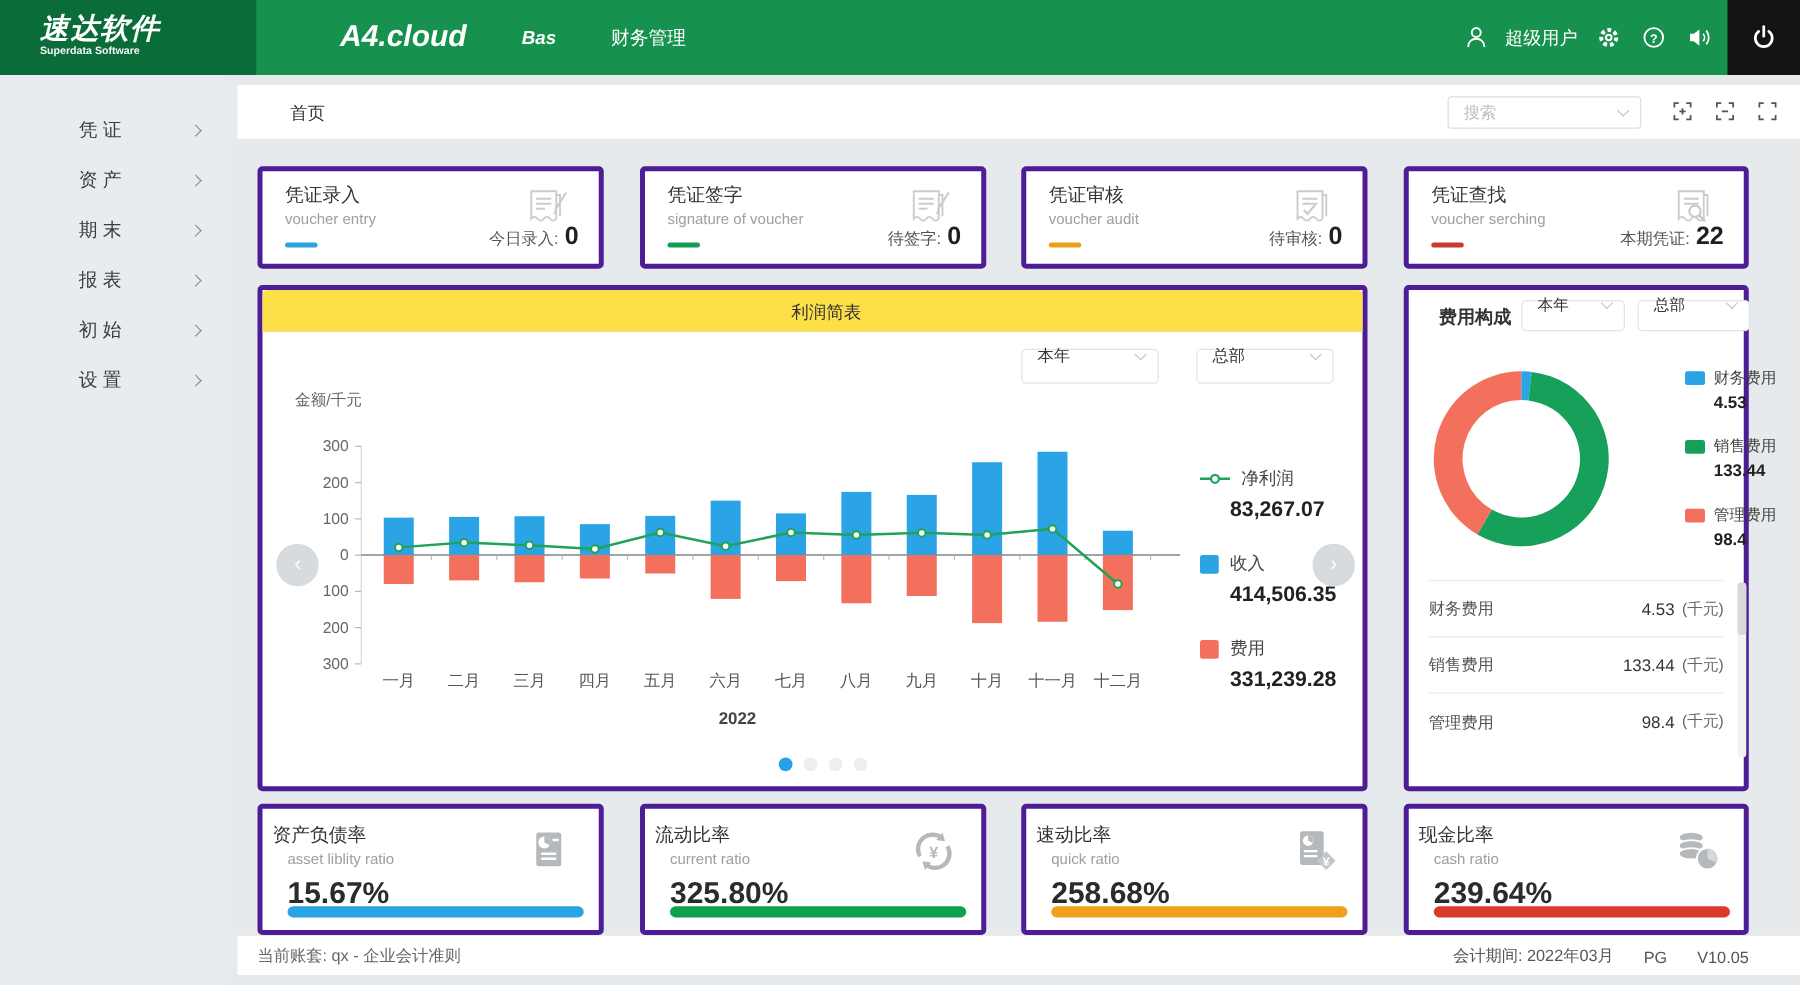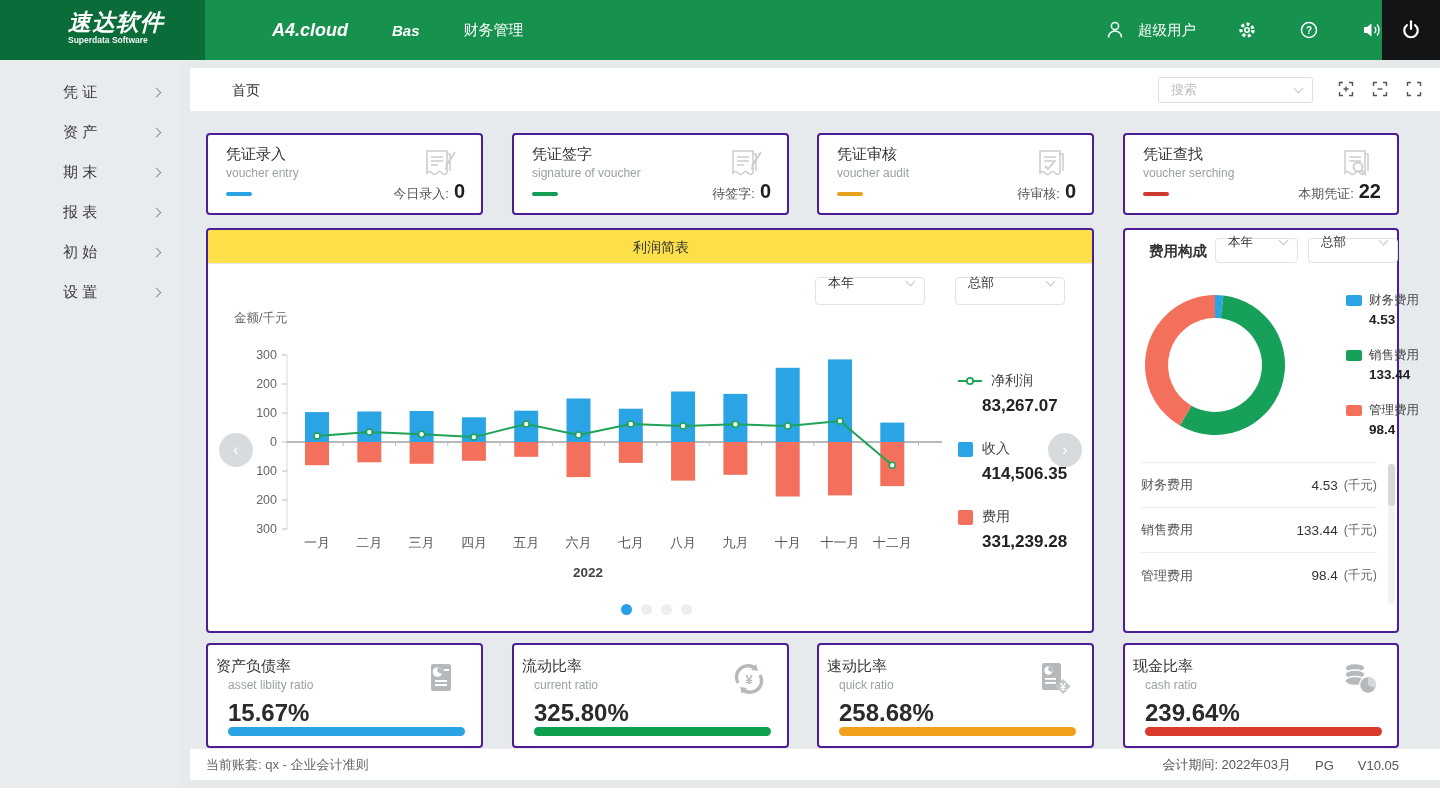--- a/index.html
+++ b/index.html
@@ -1,48 +1,48 @@
 <!DOCTYPE html>
 <html><head>
 <meta charset="utf-8">
 <style>
   * { margin:0; padding:0; box-sizing:border-box; }
   body { font-family:"Liberation Sans","DejaVu Sans",sans-serif; }
   .page { position:relative; width:1440px; height:788px; background:#e7eaed; overflow:hidden; }
 
   
   .header { position:absolute; left:0; top:0; width:1440px; height:60px; background:#16914e; display:flex; align-items:center; }
-  .logo { position:absolute; left:0; top:0; width:205px; height:60px; background:#0a6c38; color:#fff; padding-left:68px; padding-top:9px; }
+  .logo { position:absolute; left:0; top:0; width:205px; height:60px; background:#0a6c38; color:#fff; padding-left:32px; padding-top:9px; }
   .logo-title { font-size:23px; font-weight:bold; font-style:italic; letter-spacing:1px; line-height:26px; }
   .logo-sub { font-size:8.5px; font-weight:bold; opacity:.95; }
   .hnav { position:absolute; left:272px; top:0; height:60px; display:flex; align-items:center; gap:44px; color:#fff; }
-  .hnav .n0 { font-size:18px; font-weight:bold; font-style:italic; }
+  .hnav .n0 { font-size:24px; font-weight:bold; font-style:italic; }
   .hnav .n1 { font-size:15px; font-weight:bold; font-style:italic; }
   .hnav .n2 { font-size:15px; }
-  .hright { position:absolute; right:56px; top:0; height:60px; display:flex; align-items:center; gap:40px; color:#fff; }
+  .hright { position:absolute; right:68px; top:0; height:60px; display:flex; align-items:center; gap:14px; color:#fff; }
   .huser { display:flex; align-items:center; gap:12px; font-size:14.5px; }
   .power-block { position:absolute; right:0; top:0; width:58px; height:60px; background:#141414; display:flex; align-items:center; justify-content:center; cursor:pointer; }
 
   
-  .sidebar { position:absolute; left:0; top:60px; width:180px; height:728px; background:#e9ecef; padding-top:12px; }
+  .sidebar { position:absolute; left:0; top:60px; width:180px; height:728px; background:#e9ecef; padding-top:24px; }
   .side-item { height:40px; display:flex; align-items:center; padding:0 20px 0 63px; cursor:pointer; }
   .side-item span { font-size:15px; color:#3b3b3b; flex:1; }
   .chev-r { width:7px; height:7px; border-right:1.6px solid #8d9196; border-top:1.6px solid #8d9196; transform:rotate(45deg); }
   .chev-d { width:7px; height:7px; border-right:1.6px solid #c3c7cd; border-bottom:1.6px solid #c3c7cd; transform:rotate(45deg); margin-top:-4px; }
 
   
   .toolbar { position:absolute; left:190px; top:68px; width:1250px; height:44px; background:#fff; border-bottom:1px solid #e9eaec; }
   .crumb { position:absolute; left:42px; top:0; line-height:44px; font-size:14px; color:#333; cursor:pointer; }
   .searchbox { position:absolute; left:968px; top:9px; width:155px; height:26px; border:1px solid #dcdfe3; border-radius:3px; display:flex; align-items:center; padding:0 10px 0 12px; cursor:text; }
   .searchbox .ph { flex:1; font-size:13px; color:#b9bdc4; }
   .tb-icons { position:absolute; right:18px; top:13px; display:flex; gap:18px; }
   .tb-icons svg { cursor:pointer; }
 
   
-  .card { position:absolute; background:#fff; border:2px solid #4c1d95; border-radius:4px; }
+  .card { position:absolute; background:#fff; border:4px solid #4c1d95; border-radius:4px; }
 
   
   .vcard { top:133px; height:82px; width:277px; }
   .vc-title { position:absolute; left:18px; top:10px; font-size:15px; color:#333; }
   .vc-sub { position:absolute; left:18px; top:31px; font-size:12px; color:#9aa0a4; }
   .vc-dash { position:absolute; left:18px; top:57px; width:26px; height:4px; border-radius:2px; }
   .vc-icon { position:absolute; right:20px; top:10px; }
   .vc-stat { position:absolute; right:16px; bottom:10px; font-size:13px; color:#555; }
   .vc-stat b { font-size:20px; color:#1f1f1f; margin-left:5px; }
 

